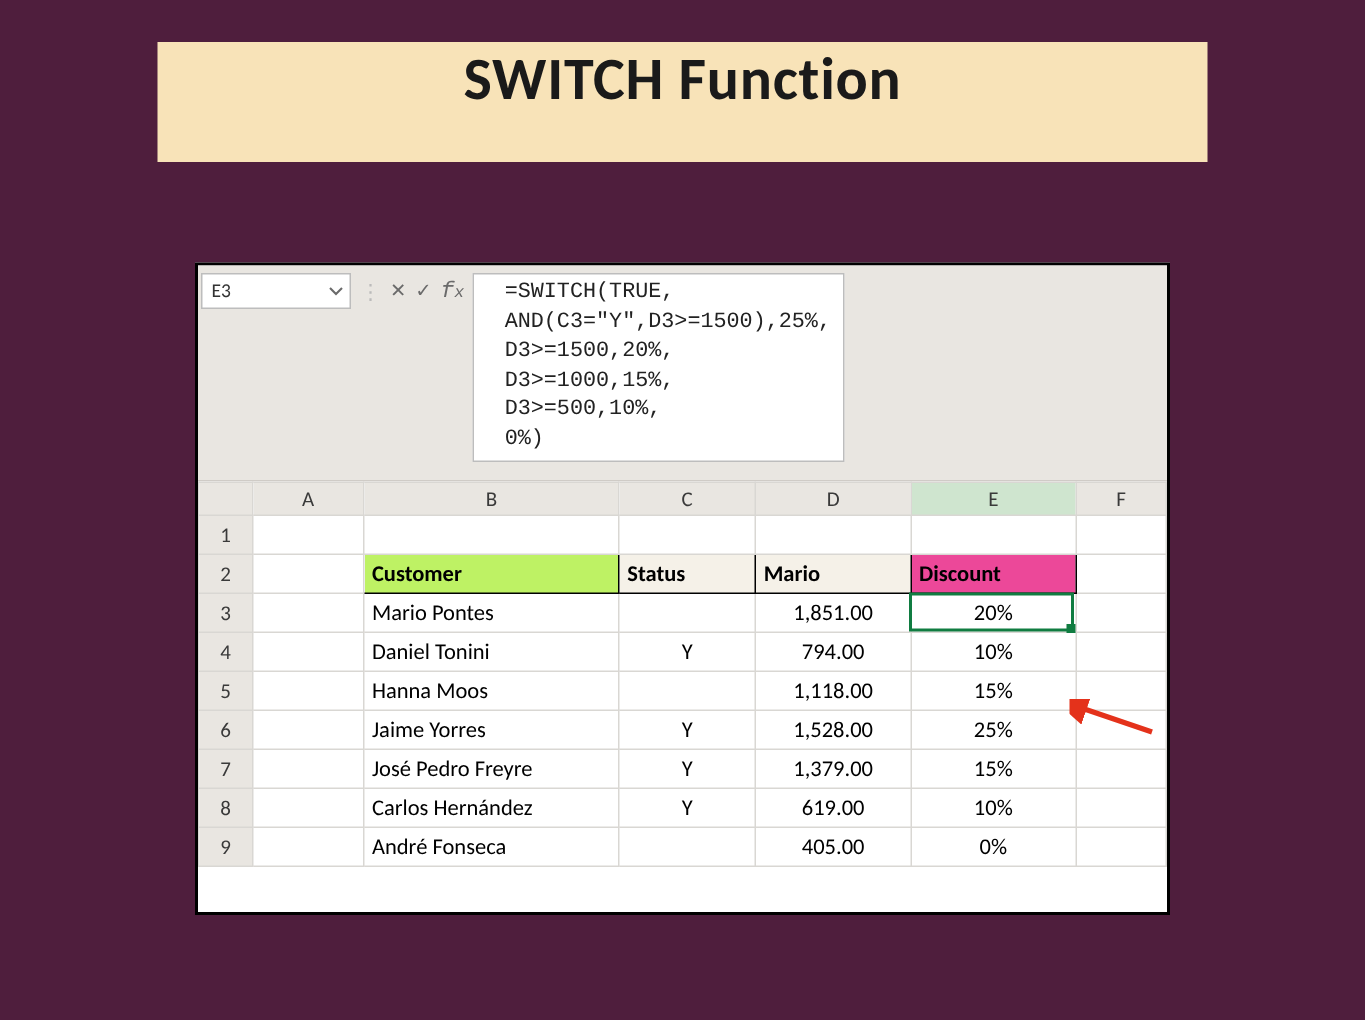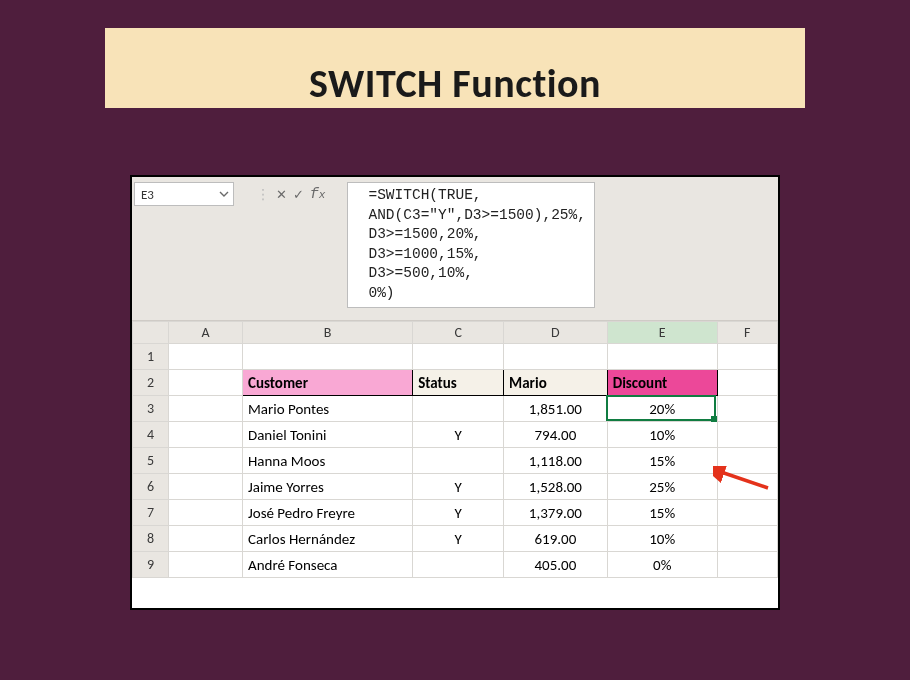--- a/index.html
+++ b/index.html
@@ -11,21 +11,21 @@
     overflow: hidden;
   }
   .title-banner {
     position: absolute;
     left: 105px;
     top: 28px;
     width: 700px;
     height: 80px;
     background: #f8e3b8;
     display: flex;
-    align-items: flex-end;
+    align-items: flex-start;
     justify-content: center;
   }
   .title-banner span {
     font-size: 40px;
     font-weight: 700;
     color: #1a1a1a;
     letter-spacing: 0.5px;
   }
   .excel-window {
     position: absolute;
@@ -36,21 +36,21 @@
     background: #fff;
     border: 2px solid #000;
   }
   
   .formula-bar {
     display: flex;
     align-items: flex-start;
     background: #e9e6e1;
     border-bottom: 1px solid #cfcbc6;
     padding: 5px 5px 12px 2px;
-    gap: 16px;
+    gap: 0;
   }
   .namebox {
     width: 100px;
     height: 24px;
     background: #fff;
     border: 1px solid #bdbdbd;
     display: flex;
     align-items: center;
     padding: 0 6px;
     font-size: 13px;
@@ -119,21 +119,21 @@
   .col-A { width: 70px; }
   .col-B { width: 161px; }
   .col-C { width: 86px; }
   .col-D { width: 98px; }
   .col-E { width: 104px; }
   .col-F { width: 57px; }
   .hdr {
     font-weight: 700;
     border: 1px solid #000 !important;
   }
-  .hdr.customer { background: #f9a8d4; }
+  .hdr.customer { background: #bef264; }
   .hdr.status   { background: #f5f1e8; margin-left: 21px; }
   .hdr.spent    { background: #f5f1e8; }
   .hdr.discount { background: #ec4899; }
   td.num { text-align: center; }
   td.center { text-align: center; }
   
   .sel-outline {
     position: absolute;
     border: 2px solid #107c41;
     pointer-events: none;

